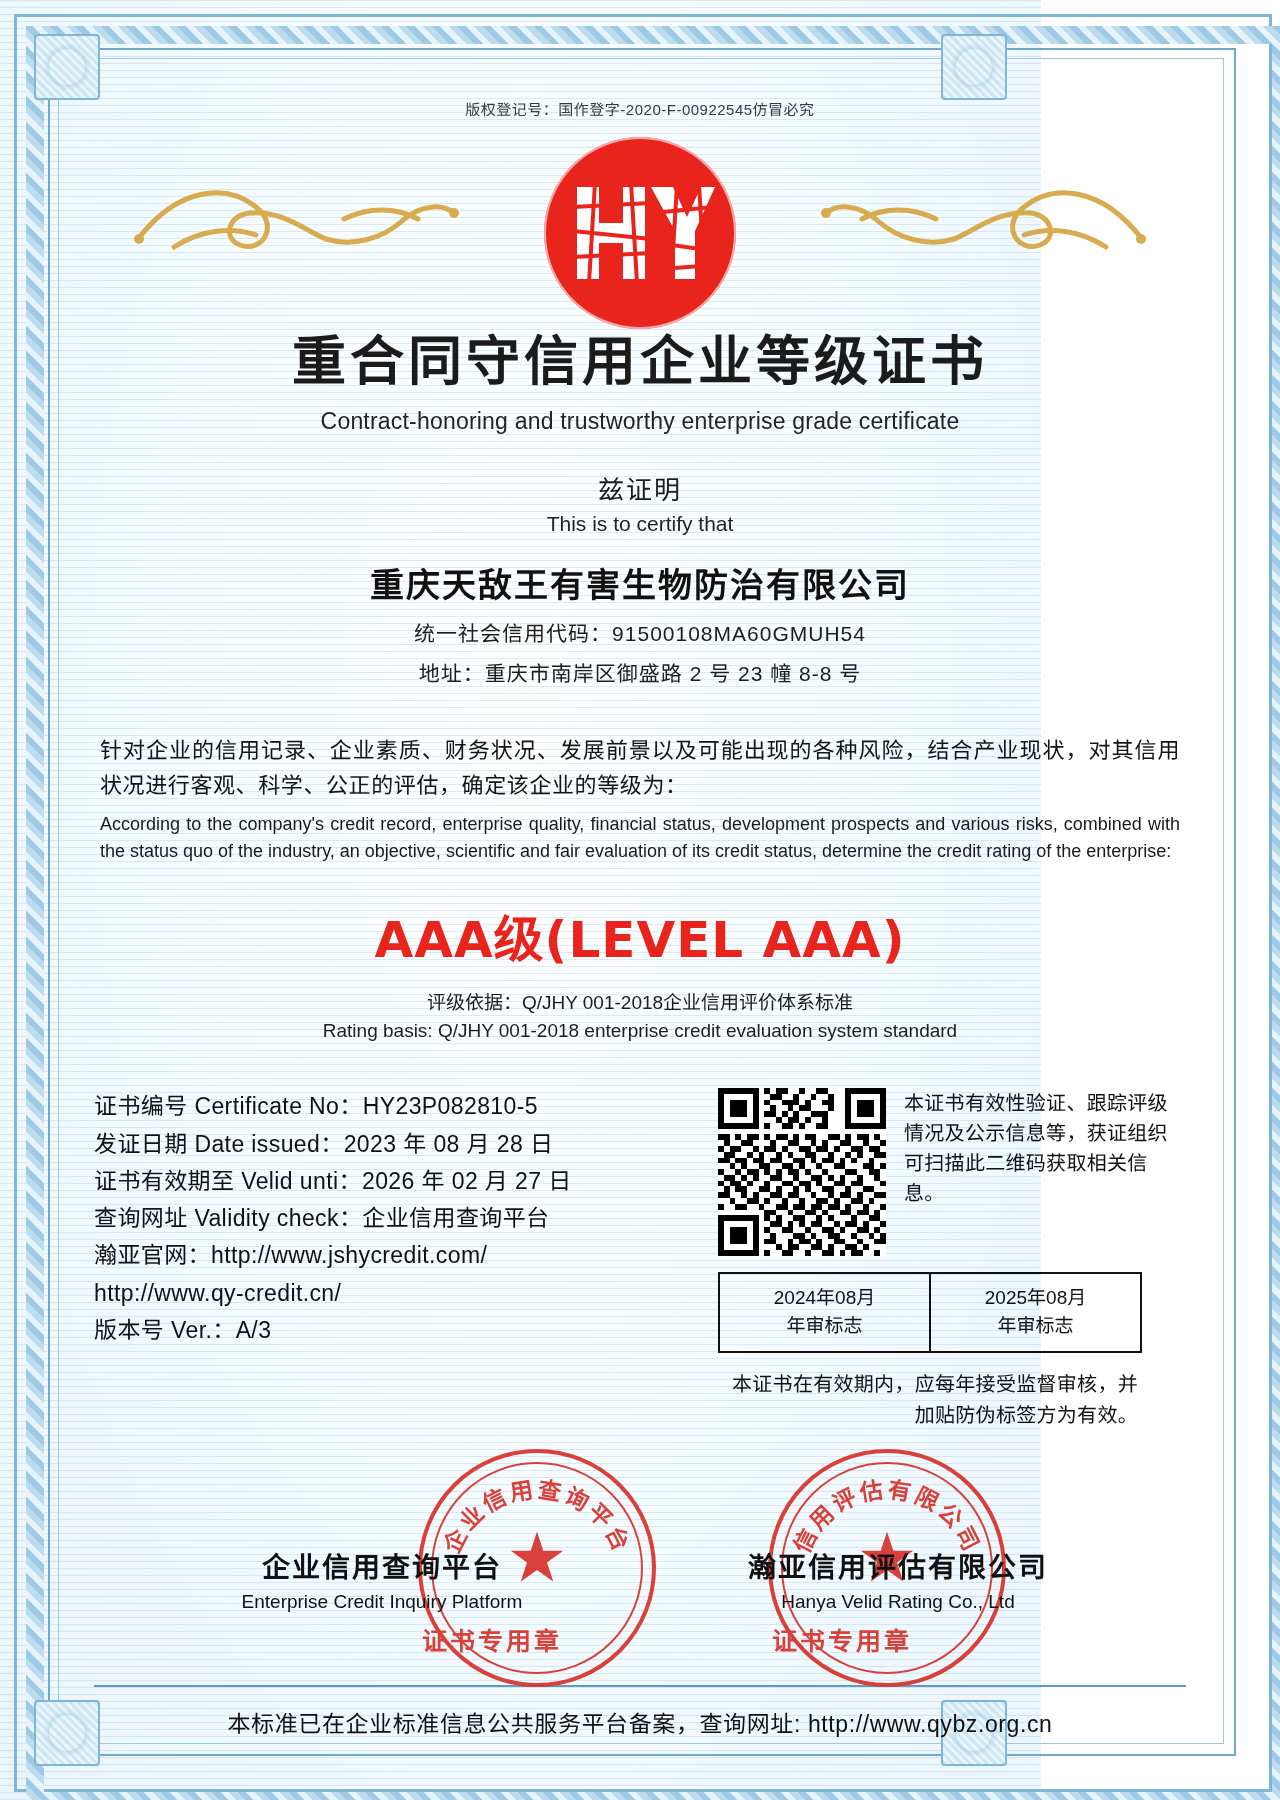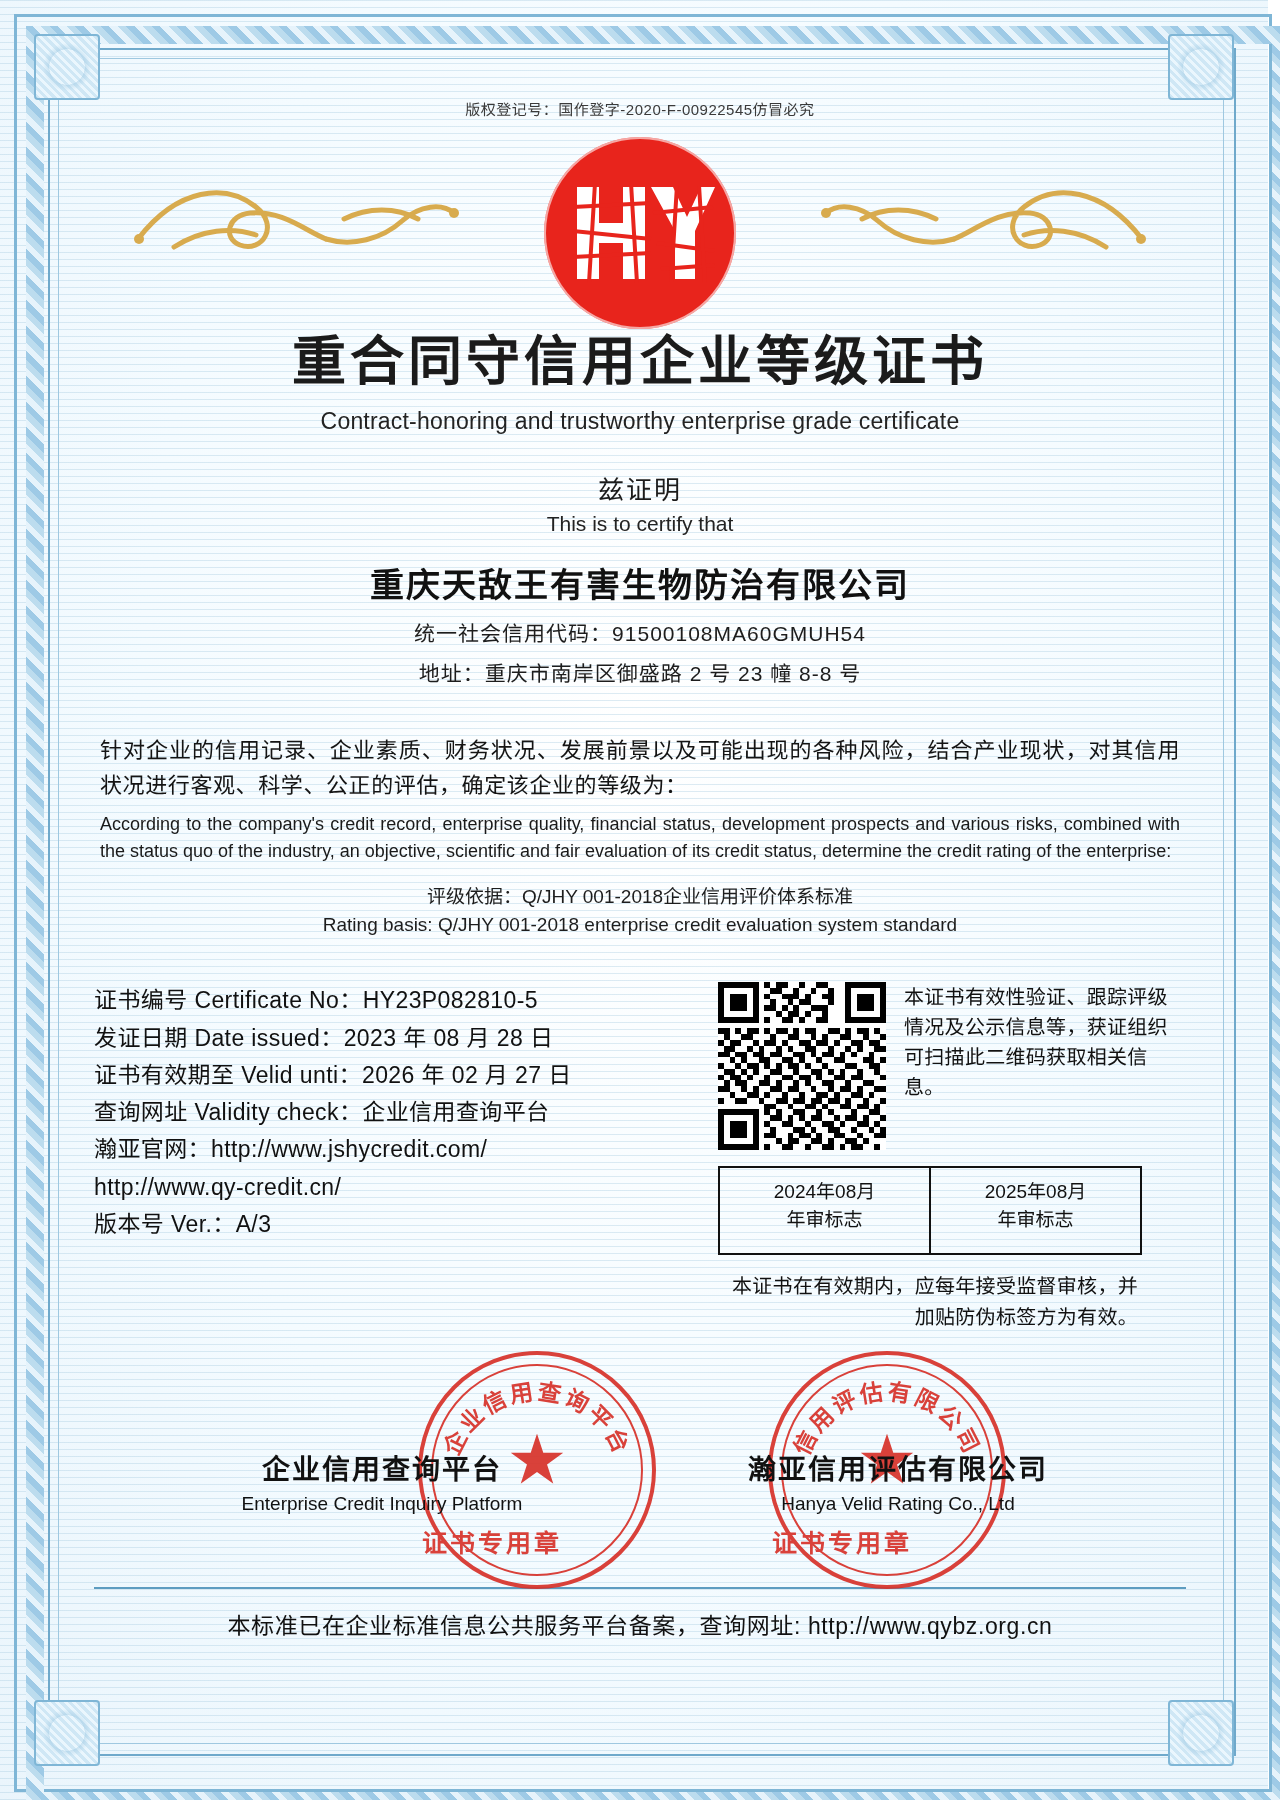--- a/index.html
+++ b/index.html
@@ -5,21 +5,21 @@
 <style>
   html,body{margin:0;padding:0;}
   body{
     width:1280px;height:1800px;
     background:#ffffff;
     font-family:"Liberation Sans", sans-serif;
     overflow:hidden;
   }
   .page{
     position:relative;
-    width:1268px;height:1800px;
+    width:1041px;height:1800px;
     background:
       repeating-linear-gradient(
         0deg,
         rgba(170,205,225,0.40) 0px,
         rgba(170,205,225,0.40) 1px,
         rgba(255,255,255,0) 1px,
         rgba(255,255,255,0) 7px
       ),
       radial-gradient(ellipse at 50% 40%, #ffffff 0%, #f4fbff 55%, #eaf5fc 100%);
   }
@@ -228,21 +228,21 @@
     letter-spacing:.3px;
   }
   .stamps-row{
     display:flex;gap:0;margin-top:16px;
     border:2px solid #111;
     width:420px;
   }
   .stamp-box{
     flex:1 1 50%;
     text-align:center;
-    padding:10px 4px 20px;
+    padding:10px 4px 12px;
     font-size:19px;
     line-height:1.45;
     color:#111;
   }
   .stamp-box + .stamp-box{border-left:2px solid #111;}
   .audit-note{
     margin-top:16px;
     font-size:20px;
     line-height:1.55;
     color:#111;
@@ -391,20 +391,21 @@
 
     <div class="company">重庆天敌王有害生物防治有限公司</div>
     <div class="meta-line">统一社会信用代码：91500108MA60GMUH54</div>
     <div class="meta-line">地址：重庆市南岸区御盛路 2 号 23 幢 8-8 号</div>
 
     <div class="para">
       <div class="para-cn">针对企业的信用记录、企业素质、财务状况、发展前景以及可能出现的各种风险，结合产业现状，对其信用状况进行客观、科学、公正的评估，确定该企业的等级为：</div>
       <div class="para-en">According to the company's credit record, enterprise quality, financial status, development prospects and various risks, combined with the status quo of the industry, an objective, scientific and fair evaluation of its credit status, determine the credit rating of the enterprise:</div>
     </div>
 
+    <div class="level">AAA级(LEVEL AAA)</div>
     <div class="basis-cn">评级依据：Q/JHY 001-2018企业信用评价体系标准</div>
     <div class="basis-en">Rating basis: Q/JHY 001-2018 enterprise credit evaluation system standard</div>
 
     <div class="details-row">
 
       <div class="details">
         <div>证书编号 Certificate No：HY23P082810-5</div>
         <div>发证日期 Date issued：2023 年 08 月 28 日</div>
         <div>证书有效期至 Velid unti：2026 年 02 月 27 日</div>
         <div>查询网址 Validity check：企业信用查询平台</div>

